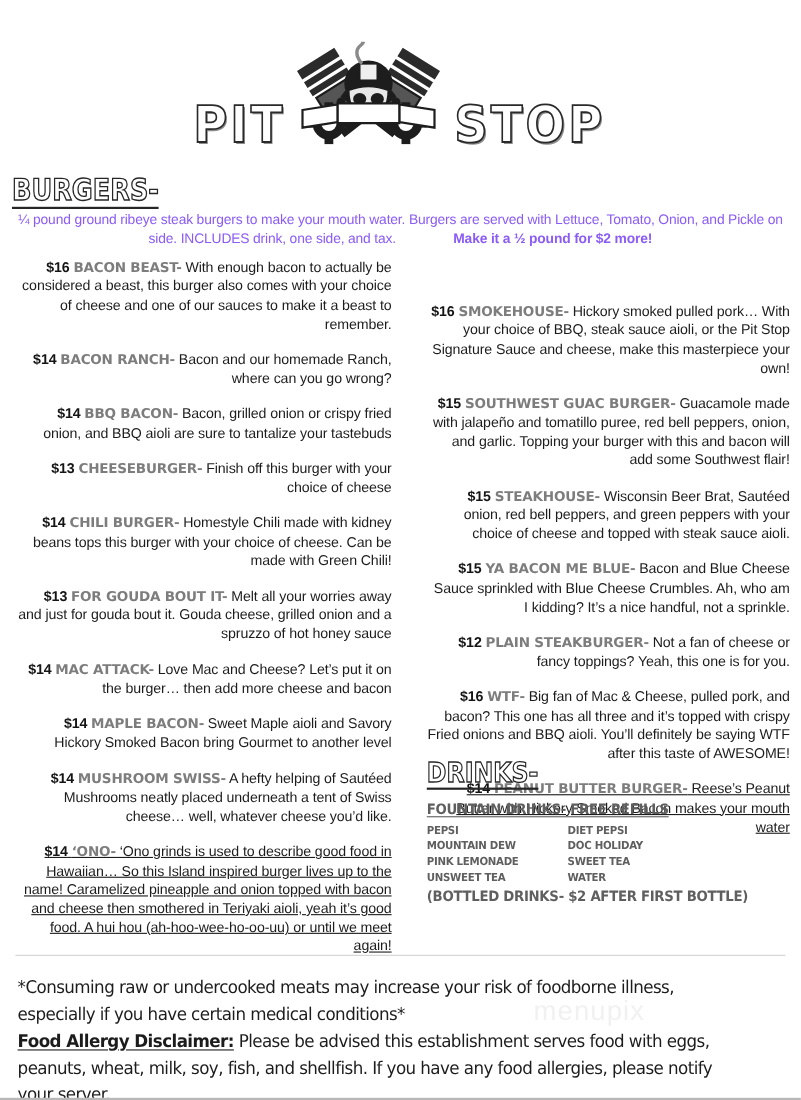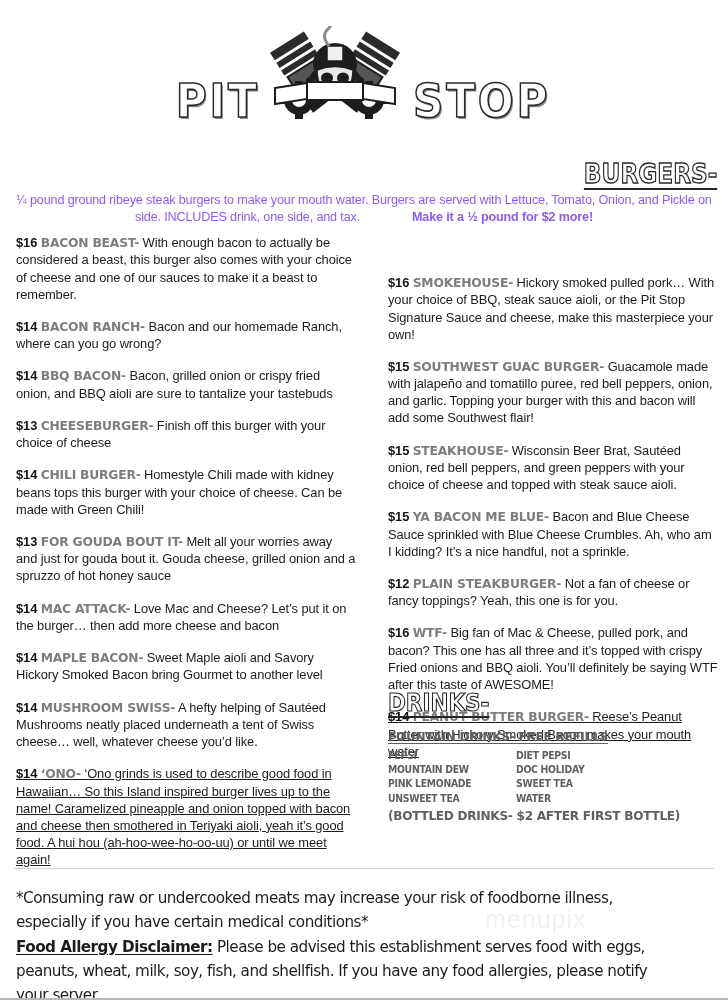--- a/index.html
+++ b/index.html
@@ -14,21 +14,21 @@
     font-family: "Liberation Sans", sans-serif;
     color: #1a1a1a;
     overflow: hidden;
     border-bottom: 2px solid #b8b8b8;
     box-sizing: border-box;
   }
 
   
   .logo-area {
     position: absolute;
-    top: 20px;
+    top: 32px;
     left: 0;
     width: 728px;
     height: 110px;
     display: flex;
     align-items: flex-end;
     justify-content: center;
     gap: 6px;
   }
   .logo-word {
     font-family: "DejaVu Sans", sans-serif;
@@ -51,21 +51,21 @@
     flex: 0 0 132px;
   }
   .logo-emblem svg { display:block; width:100%; height:100%; }
 
   
   .burgers-head {
     position: absolute;
     top: 160px;
     left: 0;
     width: 728px;
-    text-align: right;
+    text-align: left;
   }
   .outline-head {
     display: inline-block;
     font-family: "DejaVu Sans", sans-serif;
     font-weight: 700;
     font-size: 27px;
     line-height: 1;
     letter-spacing: 0px;
     color: #ffffff;
     -webkit-text-stroke: 1.3px #262626;
@@ -99,21 +99,21 @@
   }
   .col-left  { left: 16px;  width: 340px; }
   .col-right { left: 388px; width: 330px; margin-top: 40px; }
 
   .item {
     margin-bottom: 15px;
     font-size: 12.9px;
     line-height: 1.33;
     letter-spacing: -0.1px;
     color: #1c1c1c;
-    text-align: left;
+    text-align: right;
   }
   .item:last-child { margin-bottom: 0; text-decoration: underline; }
   .price {
     font-weight: 700;
     color: #141414;
   }
   .iname {
     font-family: "DejaVu Sans", sans-serif;
     font-weight: 700;
     font-size: 12.3px;

